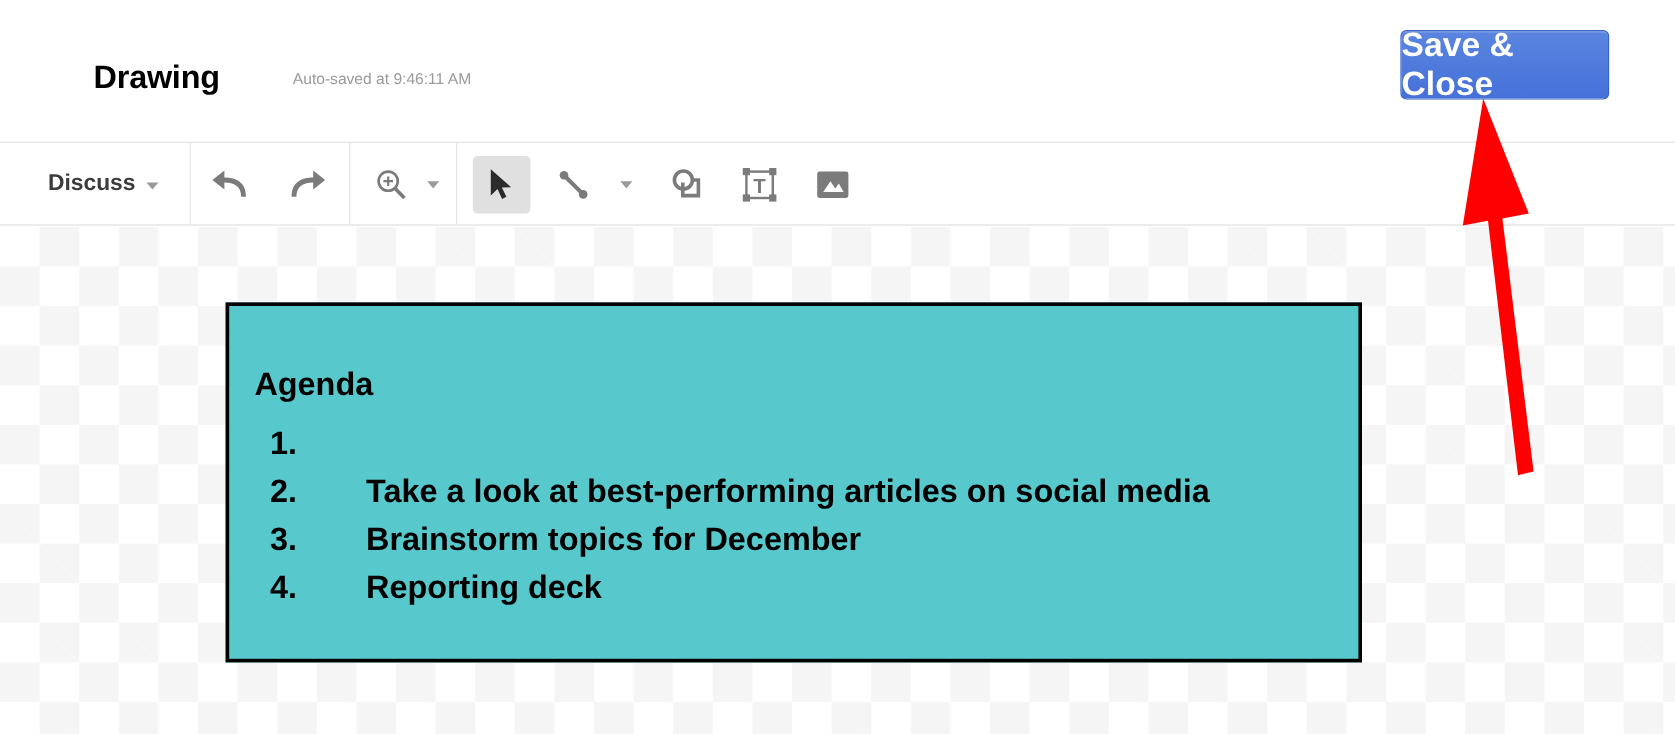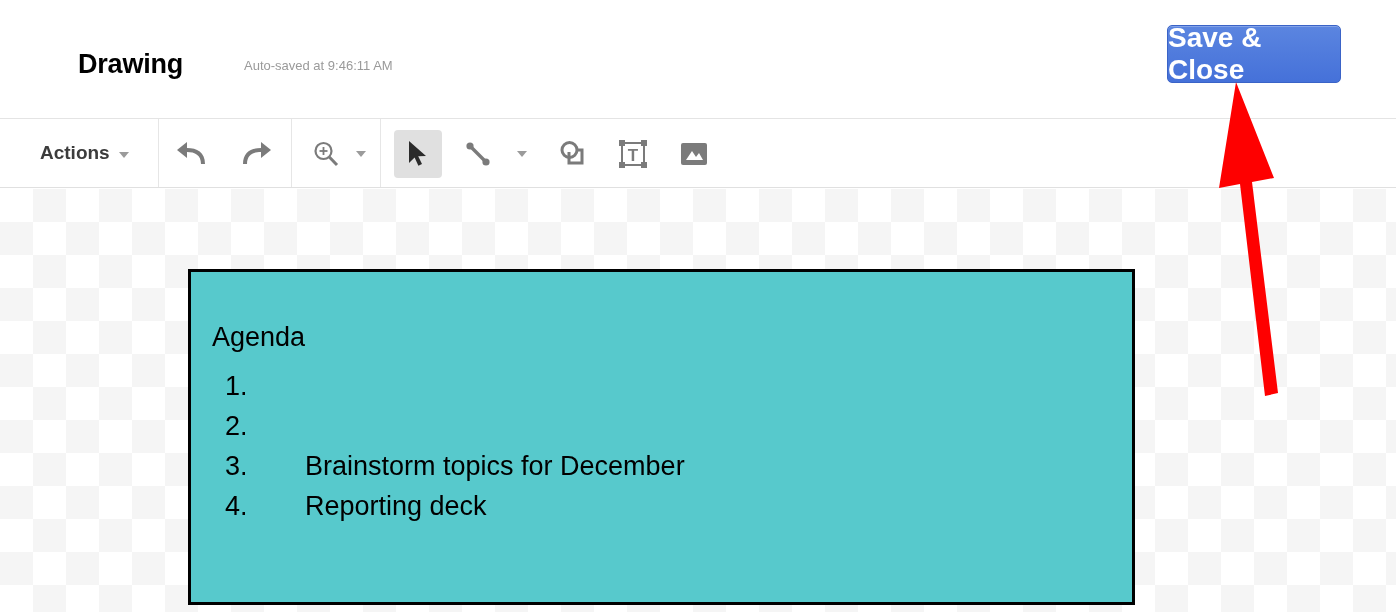--- a/index.html
+++ b/index.html
@@ -151,26 +151,27 @@
     background-image:
       linear-gradient(45deg, #f5f5f5 25%, transparent 25%, transparent 75%, #f5f5f5 75%, #f5f5f5),
       linear-gradient(45deg, #f5f5f5 25%, transparent 25%, transparent 75%, #f5f5f5 75%, #f5f5f5);
     background-size: 66px 66px;
     background-position: 0 0, 33px 33px;
     overflow: hidden;
   }
   .agenda-box {
     position: absolute;
     left: 188px;
-    top: 80px;
+    top: 63px;
     width: 947px;
-    height: 336px;
+    height: 300px;
     background: #57c9cc;
     border: 3px solid #000000;
     box-sizing: border-box;
+    font-weight: bold;
   }
   .agenda-title {
     position: absolute;
     left: 21px;
     top: 49px;
     font-size: 27px;
     color: #000000;
     line-height: 32px;
   }
   .agenda-list {
@@ -214,21 +215,21 @@
     <div class="doc-title">Drawing</div>
     <div class="autosave">Auto-saved at 9:46:11 AM</div>
     <div class="save-close-btn">
       <span>Save &amp; Close</span>
     </div>
   </div>
 
   <div class="toolbar">
 
     <div class="actions-menu">
-      <span class="actions-label">Actions</span>
+      <span class="actions-label">Discuss</span>
       <span class="caret"></span>
     </div>
 
     <div class="tb-sep" style="left:158px;"></div>
 
     <div class="tb-btn" style="left:173px;">
       <svg width="36" height="30" viewBox="0 0 36 30">
         <path d="M30 25 C30 13, 22 9, 12 9 L12 3 L2 11 L12 19 L12 13 C20 13, 26 16, 26 25 Z" fill="#7b7b7b"></path>
       </svg>
     </div>
@@ -300,20 +301,21 @@
 
   <div class="canvas">
     <div class="agenda-box">
       <div class="agenda-title">Agenda</div>
       <div class="agenda-list">
         <div class="agenda-item">
           <span class="agenda-num">1.</span>
         </div>
         <div class="agenda-item">
           <span class="agenda-num">2.</span>
+          <span class="agenda-text">Take a look at best-performing articles on social media</span>
         </div>
         <div class="agenda-item">
           <span class="agenda-num">3.</span>
           <span class="agenda-text">Brainstorm topics for December</span>
         </div>
         <div class="agenda-item">
           <span class="agenda-num">4.</span>
           <span class="agenda-text">Reporting deck</span>
         </div>
       </div>

